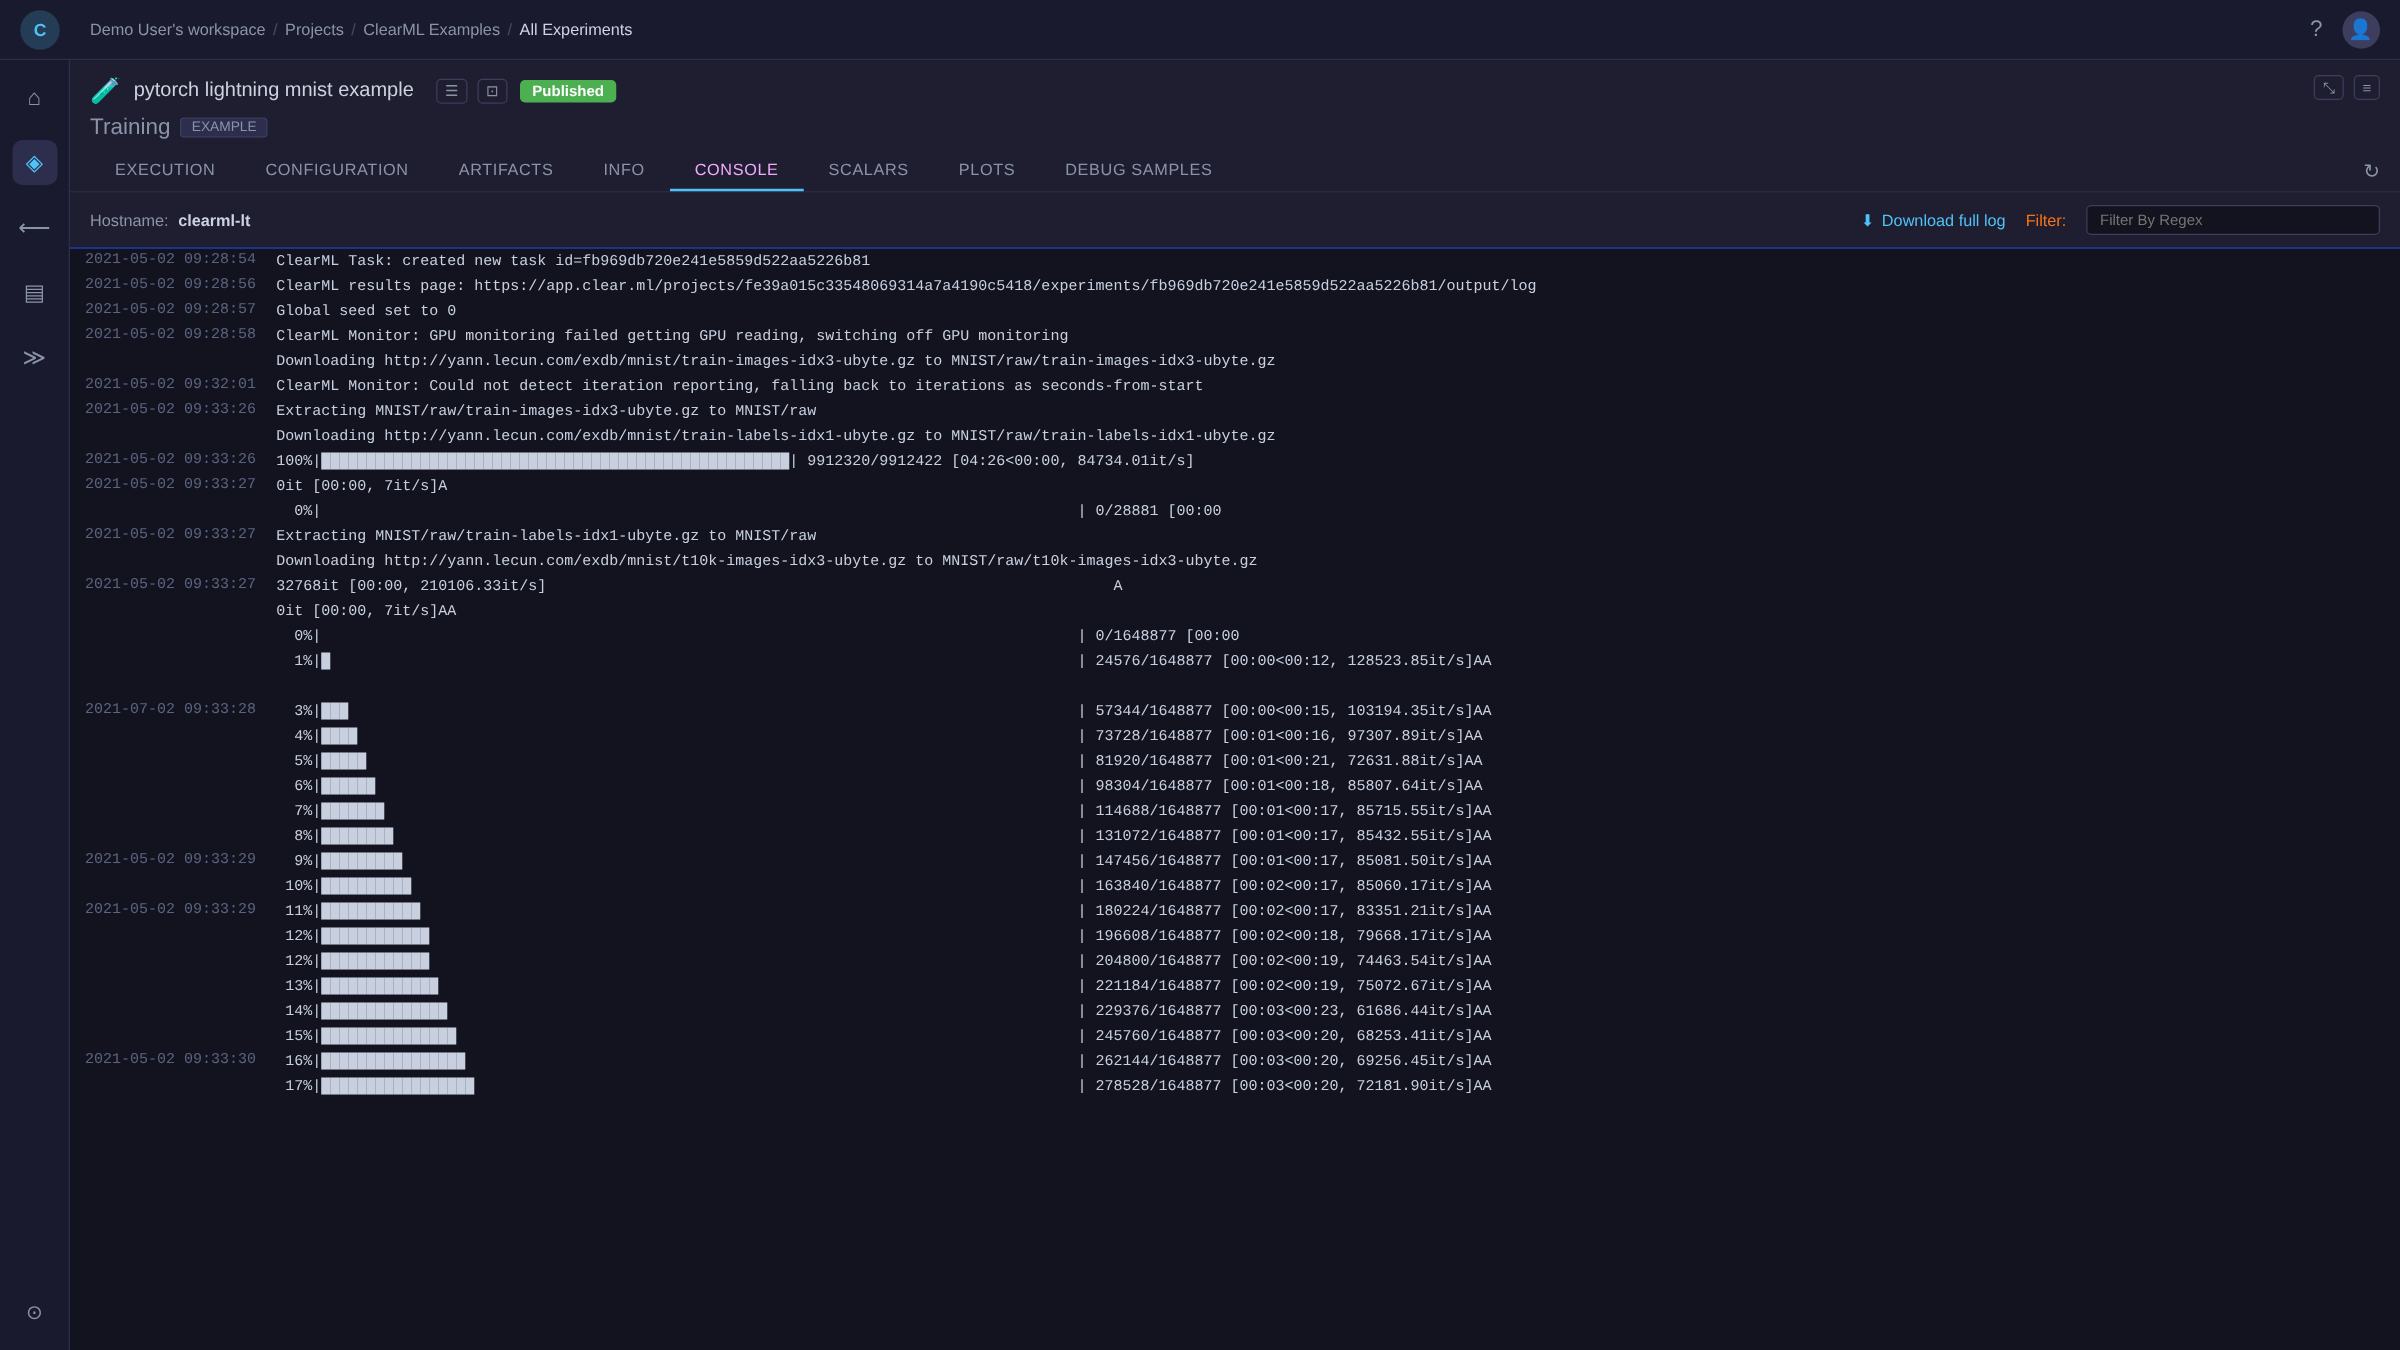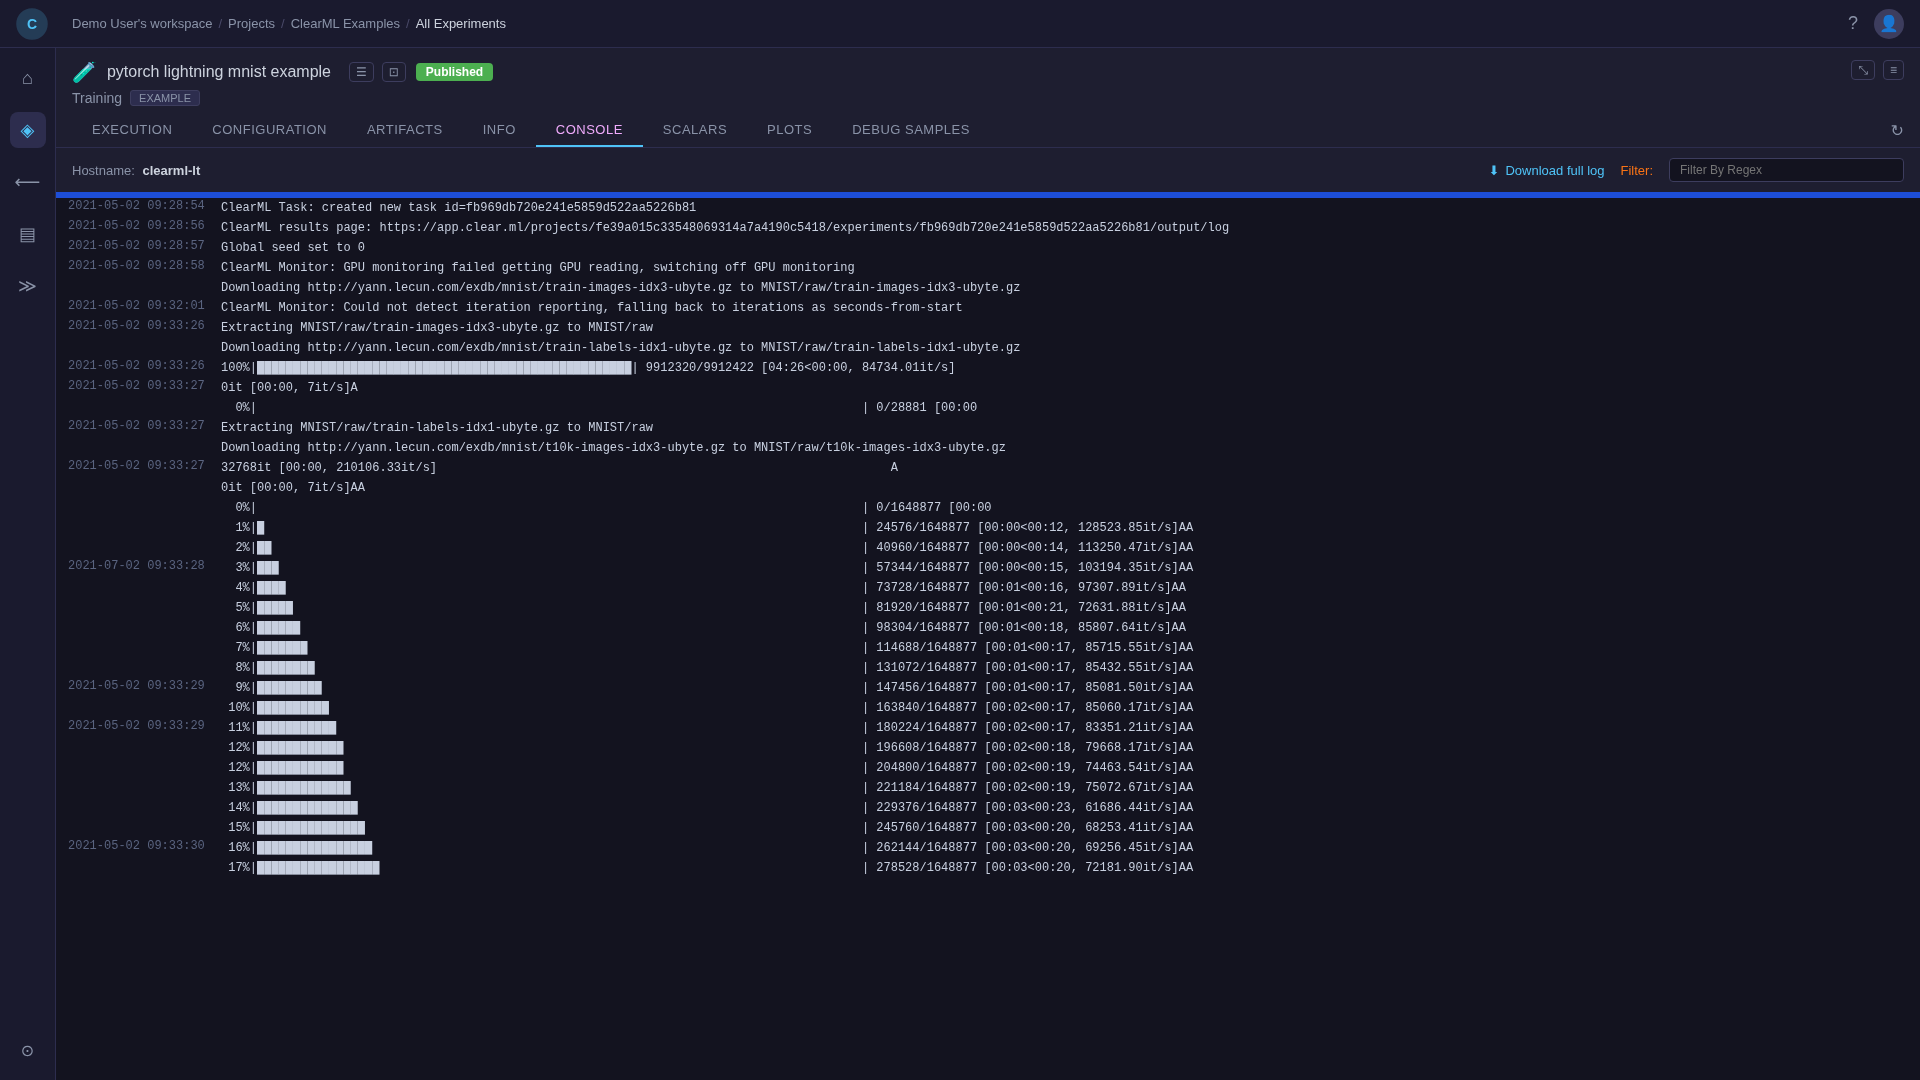--- a/index.html
+++ b/index.html
@@ -29,32 +29,32 @@
 
     
     .exp-header { background: #1e1e30; padding: 12px 16px 0; border-bottom: 1px solid #2d2d4e; }
     .exp-title-row { display: flex; align-items: center; gap: 10px; margin-bottom: 6px; }
     .exp-icon { color: #8a93a8; font-size: 20px; }
     .exp-title { font-size: 16px; font-weight: 500; color: #cdd3de; }
     .exp-actions { display: flex; gap: 8px; margin-left: 8px; }
     .exp-action-btn { background: none; border: 1px solid #3d3d5e; color: #8a93a8; padding: 2px 6px; border-radius: 4px; cursor: pointer; font-size: 12px; }
     .badge-published { background: #4caf50; color: #fff; padding: 2px 10px; border-radius: 4px; font-size: 12px; font-weight: 600; }
     .exp-subtitle { display: flex; align-items: center; gap: 8px; margin-bottom: 8px; }
-    .exp-subtitle-label { color: #8a93a8; font-size: 14px; }
+    .exp-subtitle-label { color: #8a93a8; font-size: 18px; }
     .badge-example { background: #2d2d4e; color: #8a93a8; padding: 1px 8px; border-radius: 3px; font-size: 11px; border: 1px solid #3d3d5e; }
     .exp-header-right { margin-left: auto; display: flex; gap: 8px; align-items: flex-start; }
 
     
     .tabs { display: flex; gap: 0; border-bottom: none; }
     .tab { padding: 8px 20px; color: #8a93a8; cursor: pointer; font-size: 13px; letter-spacing: 0.5px; border-bottom: 2px solid transparent; text-transform: uppercase; font-weight: 500; }
     .tab.active { color: #f0abfc; border-bottom: 2px solid #4fc3f7; text-align: center; }
 
     
     .console-area { flex: 1; overflow: hidden; display: flex; flex-direction: column; }
-    .console-toolbar { display: flex; align-items: center; padding: 10px 16px; background: #1e1e30; border-bottom: 6px solid #1d4ed8; gap: 16px; }
+    .console-toolbar { display: flex; align-items: center; padding: 10px 16px; background: #1e1e30; border-bottom: 1px solid #1d4ed8; gap: 16px; }
     .hostname { font-size: 13px; color: #cdd3de; }
     .hostname span { color: #8a93a8; }
     .download-btn { margin-left: auto; display: flex; align-items: center; gap: 6px; background: none; border: none; color: #4fc3f7; cursor: pointer; font-size: 13px; }
     .filter-label { color: #f97316; font-size: 13px; }
     .filter-input { background: #13131f; border: 1px solid #3d3d5e; border-radius: 4px; color: #cdd3de; padding: 4px 10px; font-size: 12px; width: 235px; outline: none; }
 
     
     .log-scroll { flex: 1; overflow-y: auto; background: #13131f; font-family: 'Consolas', 'Courier New', monospace; font-size: 12px; }
     .log-line { display: flex; min-height: 20px; padding: 1px 0; }
     .log-ts { color: #5a6480; min-width: 165px; padding: 0 12px; white-space: nowrap; flex-shrink: 0; }
@@ -221,21 +221,20 @@
           <div class="log-line">
             <span class="log-ts"></span>
             <span class="log-msg">  0%|                                                                                    | 0/1648877 [00:00</span>
           </div>
           <div class="log-line">
             <span class="log-ts"></span>
             <span class="log-msg">  1%|█                                                                                   | 24576/1648877 [00:00&lt;00:12, 128523.85it/s]AA</span>
           </div>
           <div class="log-line">
             <span class="log-ts"></span>
-            <span class="log-msg">  2%|██                                                                                  | 40960/1648877 [00:00&lt;00:14, 113250.47it/s]AA</span>
           </div>
           <div class="log-line">
             <span class="log-ts">2021-07-02 09:33:28</span>
             <span class="log-msg">  3%|███                                                                                 | 57344/1648877 [00:00&lt;00:15, 103194.35it/s]AA</span>
           </div>
           <div class="log-line">
             <span class="log-ts"></span>
             <span class="log-msg">  4%|████                                                                                | 73728/1648877 [00:01&lt;00:16, 97307.89it/s]AA</span>
           </div>
           <div class="log-line">

